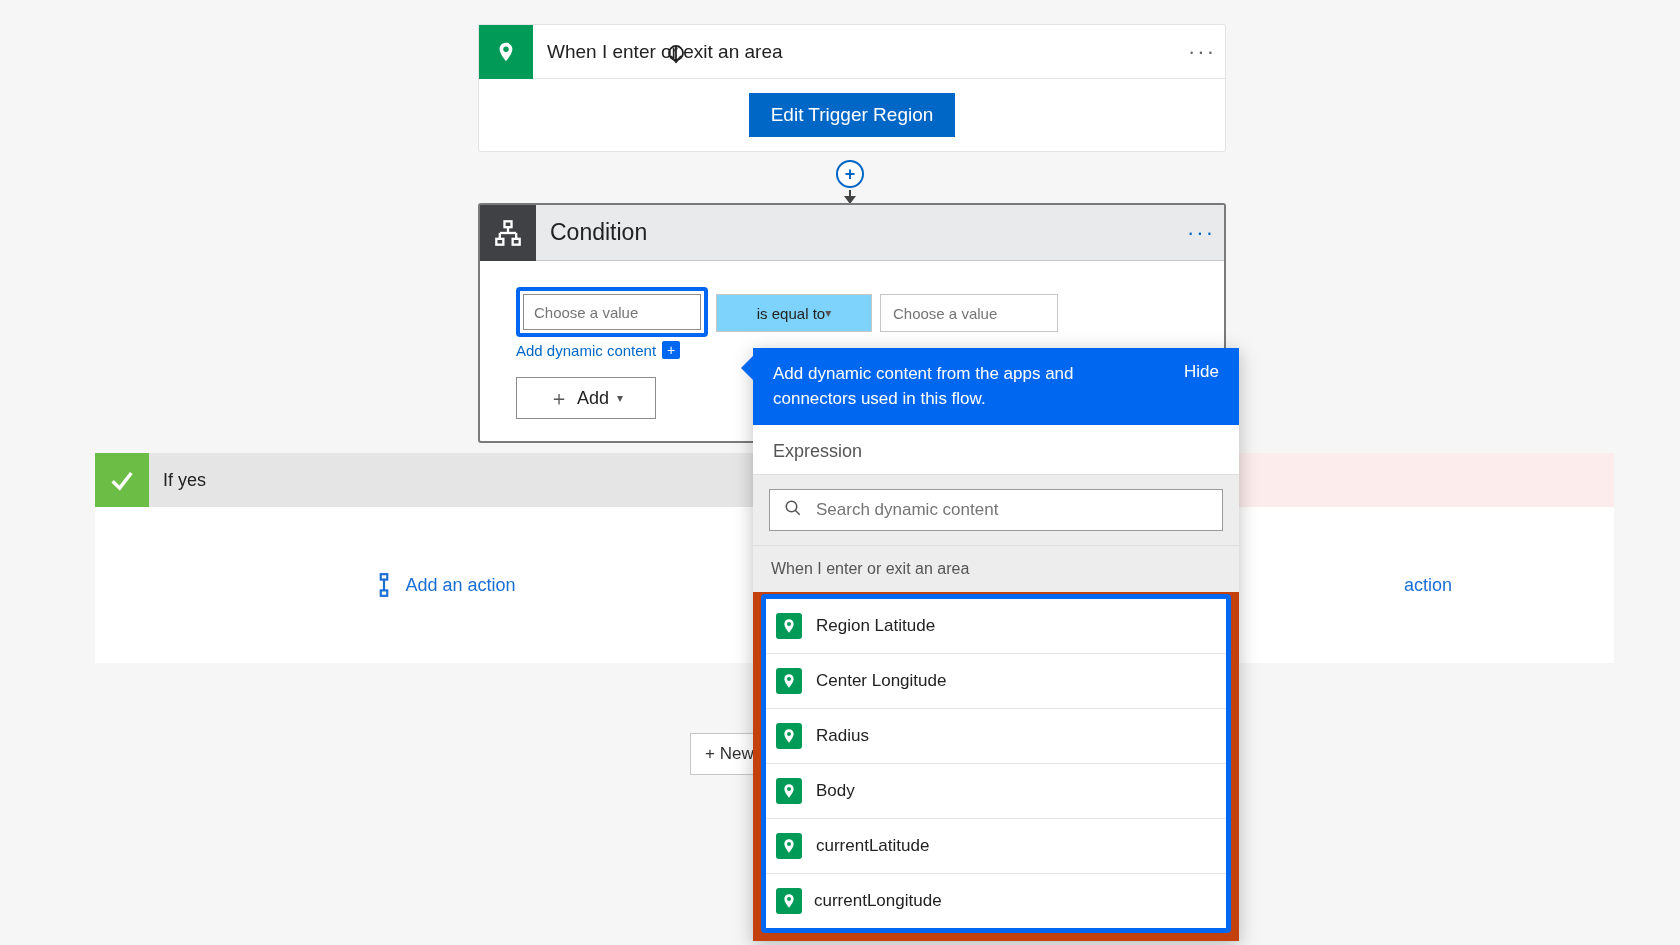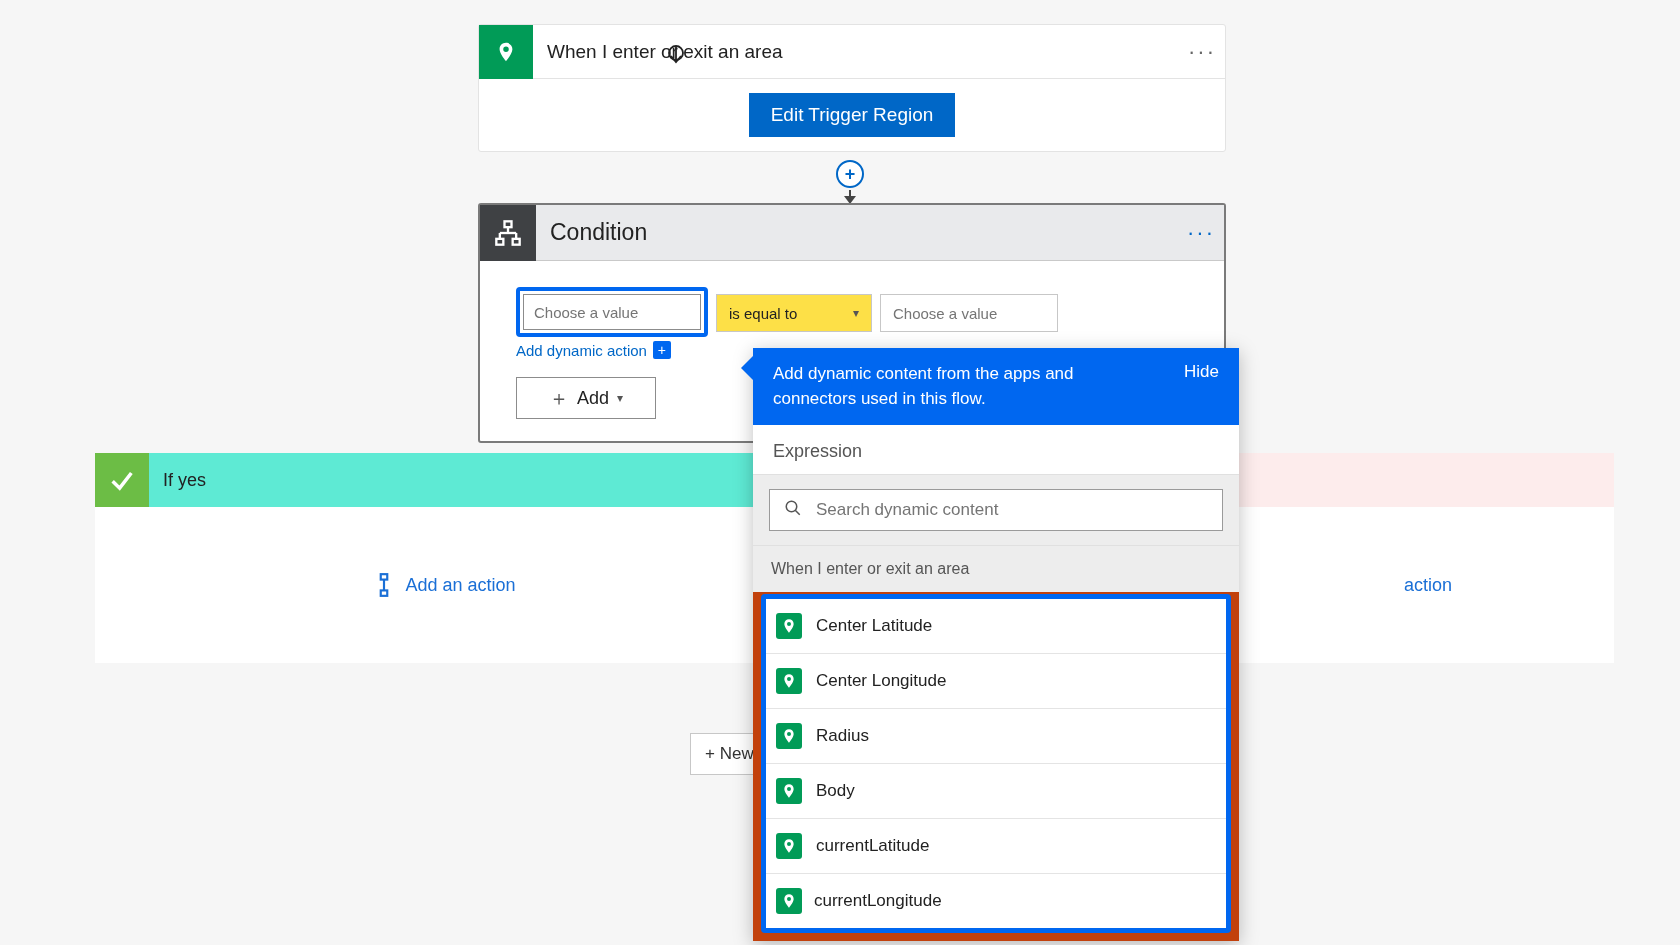--- a/index.html
+++ b/index.html
@@ -57,22 +57,22 @@
 
   .value-input-wrap {
     border: 4px solid #0067f0; border-radius:4px; padding:3px;
     display:inline-block;
   }
   .value-input {
     width: 178px; height:36px; border:1px solid #8c8c8c;
     font-size:15px; color:#777; padding: 0 10px;
   }
   .op-select {
-    width: 156px; height:38px; border:1px solid #c7c7c7; background:#fde047;
-    display:flex; align-items:center; justify-content:space-between; padding:0 12px;
+    width: 156px; height:38px; border:1px solid #c7c7c7; background:#7dd3fc;
+    display:flex; align-items:center; justify-content:center; padding:0 12px;
     font-size:15px; color:#222; cursor:pointer; margin-top:7px;
   }
   .chev { color:#555; font-size:12px;}
   .value-input-2 {
     width: 178px; height:38px; border:1px solid #c7c7c7;
     font-size:15px; color:#888; padding:0 12px; margin-top:7px; background:#fff;
   }
 
   .add-dyn-link {
     margin-top: 4px; font-size:15px; color:#0067c7; cursor:pointer; display:flex; align-items:center; gap:6px;
@@ -89,21 +89,21 @@
   
   .branch-yes {
     position:absolute; left:95px; top:453px; width:697px; height:210px;
     background:#fff;
   }
   .branch-no {
     position:absolute; left:862px; top:453px; width:752px; height:210px;
     background:#fff;
   }
   .branch-header-yes {
-    height:54px; background:#5eead4; display:flex; align-items:center;
+    height:54px; background:#e5e5e5; display:flex; align-items:center;
   }
   .branch-header-no {
     height:54px; background:#fdecec; display:flex; align-items:center;
   }
   .branch-icon-yes { width:54px; height:54px; background:#6cbd45; display:flex; align-items:center; justify-content:center;}
   .branch-title { padding-left:14px; font-size:18px; color:#222; }
   .branch-body { height:156px; display:flex; align-items:center; justify-content:center; gap:10px;}
   .add-action-link { color:#1a6fd6; font-size:18px; cursor:pointer; display:flex; align-items:center; gap:8px;}
   .action-svg-box { width:26px; height:26px; }
 
@@ -201,21 +201,21 @@
     <div class="condition-title">Condition</div>
     <div class="condition-menu">···</div>
   </div>
   <div class="condition-body">
     <div class="condition-row">
       <div>
         <div class="value-input-wrap">
           <input class="value-input" placeholder="Choose a value" style="">
         </div>
         <div class="add-dyn-link">
-          <span>Add dynamic action</span>
+          <span>Add dynamic content</span>
           <span class="dyn-chip">+</span>
         </div>
         <div class="add-btn">
           <span class="plus">＋</span>
           <span>Add</span>
           <span class="chev">▾</span>
         </div>
       </div>
       <div class="op-select">
         <span>is equal to</span>
@@ -286,21 +286,21 @@
   </div>
   <div class="dyn-group-label">When I enter or exit an area</div>
   <div class="dyn-list-box">
     <div id="dyn-items">
         <div class="dyn-item">
           <span class="dyn-item-icon">
             <svg class="pin-svg-sm" viewBox="0 0 24 24" fill="#fff">
               <path d="M12 2C8 2 5 5 5 9c0 5 7 13 7 13s7-8 7-13c0-4-3-7-7-7zm0 10a3 3 0 1 1 0-6 3 3 0 0 1 0 6z"></path>
             </svg>
           </span>
-          <span class="dyn-item-label">Center Latitude</span>
+          <span class="dyn-item-label">Region Latitude</span>
         </div>
         <div class="dyn-item">
           <span class="dyn-item-icon">
             <svg class="pin-svg-sm" viewBox="0 0 24 24" fill="#fff">
               <path d="M12 2C8 2 5 5 5 9c0 5 7 13 7 13s7-8 7-13c0-4-3-7-7-7zm0 10a3 3 0 1 1 0-6 3 3 0 0 1 0 6z"></path>
             </svg>
           </span>
           <span class="dyn-item-label">Center Longitude</span>
         </div>
         <div class="dyn-item">

